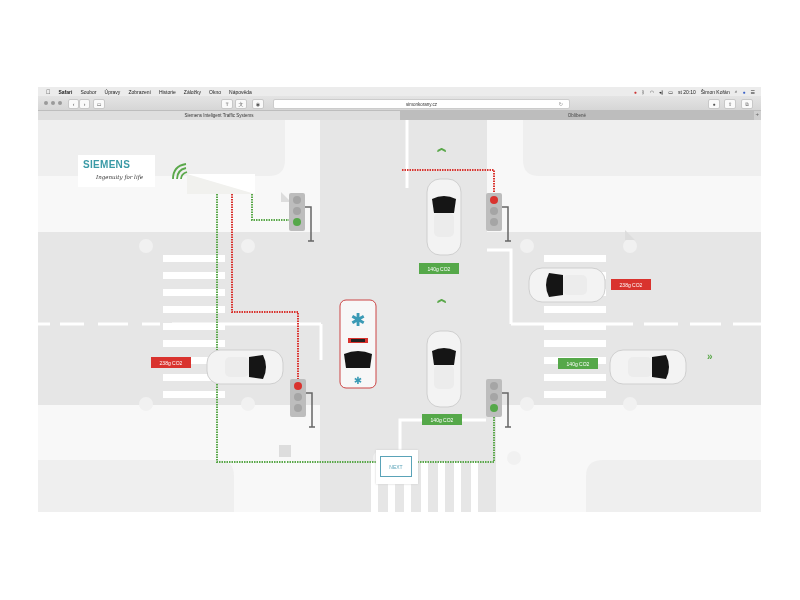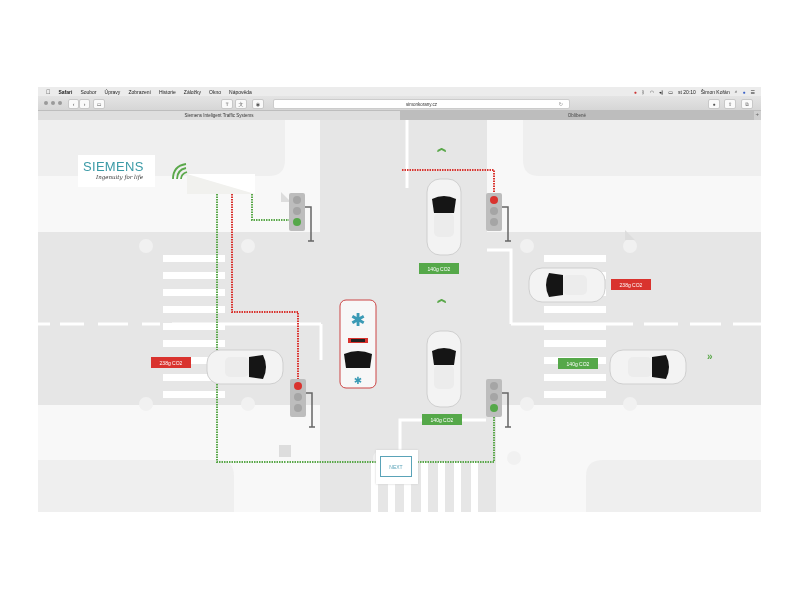--- a/index.html
+++ b/index.html
@@ -15,21 +15,21 @@
   .tbtn{position:absolute;top:3px;height:8px;background:#fafafa;border:1px solid #c8c8c8;border-radius:2px;font-size:5px;color:#555;display:flex;align-items:center;justify-content:center;}
   .url{position:absolute;left:235px;top:3px;width:295px;height:8px;background:#fff;border:1px solid #ccc;border-radius:2px;font-size:4.5px;color:#333;display:flex;align-items:center;justify-content:center;}
   .url .reload{position:absolute;right:6px;font-size:5px;color:#888;}
   .tabbar{position:absolute;left:0;top:24px;width:723px;height:9px;background:#cfcfcf;font-size:4.5px;color:#333;}
   .tab{position:absolute;top:0;height:9px;display:flex;align-items:center;justify-content:center;}
   .tab.active{left:0;width:362px;background:#dedede;}
   .tab.other{left:362px;width:354px;background:#bdbdbd;color:#444;}
   .tab-plus{position:absolute;right:2px;top:0;font-size:6px;color:#666;}
   .scene{position:absolute;left:0;top:33px;width:723px;height:392px;}
   .logo{position:absolute;left:40px;top:35px;width:77px;height:32px;background:#fff;}
-  .logo .brand{position:absolute;left:5px;top:4px;font-weight:normal;font-size:13px;color:#3a9aa6;letter-spacing:0.3px;}
+  .logo .brand{position:absolute;left:5px;top:4px;font-weight:bold;font-size:10px;color:#3a9aa6;letter-spacing:0.3px;}
   .logo .tag{position:absolute;left:18px;top:19px;font-size:5.5px;font-style:italic;color:#333;font-family:"DejaVu Serif",serif;}
   .co2{position:absolute;height:11px;width:40px;font-size:5px;color:#fff;display:flex;align-items:center;justify-content:center;}
   .co2.red{background:#d9332e;}
   .co2.green{background:#55a849;}
   .next{position:absolute;left:338px;top:330px;width:42px;height:34px;background:#fff;box-shadow:0 0 2px #ccc;}
   .next .btn{position:absolute;left:4px;top:6px;width:30px;height:19px;border:1.5px solid #5aa3b8;font-size:5px;color:#5aa3b8;display:flex;align-items:center;justify-content:center;}
   .chev{position:absolute;font-size:10px;color:#5aa84a;font-weight:bold;}
 </style>
 </head>
 <body>

